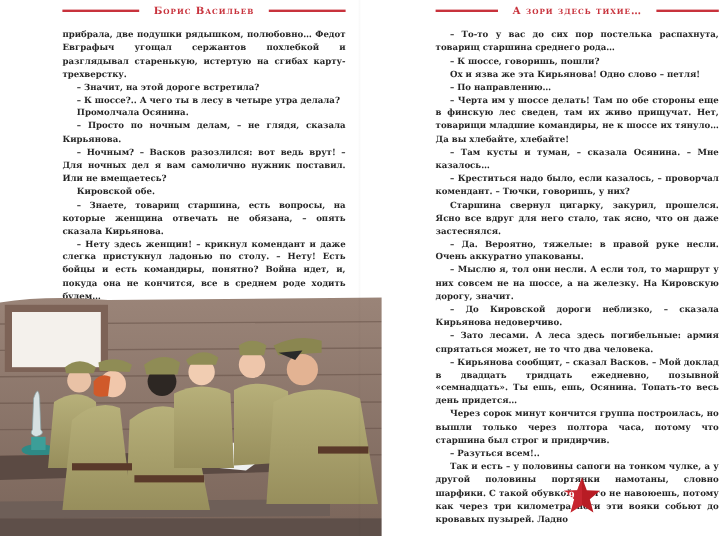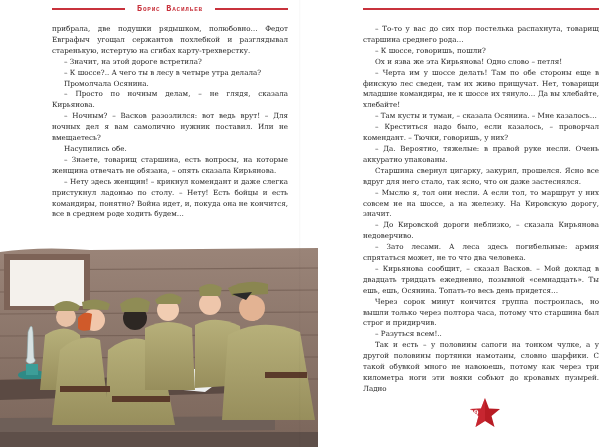--- a/index.html
+++ b/index.html
@@ -2,29 +2,29 @@
 <html><head>
 <meta charset="utf-8">
 <style>
   html, body { margin: 0; padding: 0; background: #ffffff; }
   body { width: 600px; height: 447px; position: relative; overflow: hidden;
          font-family: "DejaVu Serif", "Liberation Serif", serif; color: #1f1f1f; }
   .page { position: absolute; top: 0; height: 447px; }
   .page-left { left: 0; width: 300px; }
   .page-right { left: 300px; width: 300px; }
 
-  .running-head { position: absolute; top: 3px; height: 12px; display: flex; align-items: center; font-family: Liberation Mono, monospace; }
+  .running-head { position: absolute; top: 3px; height: 12px; display: flex; align-items: center; }
   .page-left .running-head { left: 52px; width: 236px; }
   .page-right .running-head { left: 63px; width: 236px; }
   .running-head .rule { flex: 1; height: 1.2px; background: #c8323c; }
   .running-head .title { padding: 0 12px; font-size: 8.4px; font-weight: bold; letter-spacing: 0.8px;
                          font-variant: small-caps; color: #c8323c; white-space: nowrap; }
 
   .text-block { position: absolute; font-size: 7.15px; line-height: 10.9px; text-align: justify;
-                font-weight: 400; color: #262626; }
+                font-weight: 700; color: #262626; }
   .page-left .text-block { left: 52px; width: 236px; top: 24px; }
   .page-right .text-block { left: 63px; width: 236px; top: 24px; }
   .text-block p { margin: 0; text-indent: 12px; }
   .text-block p.noindent { text-indent: 0; }
 
   .illustration { position: absolute; left: 0; top: 240px; width: 320px; height: 207px; overflow: hidden; }
   .illustration svg { display: block; }
 
   .folio { position: absolute; left: 469px; top: 397px; width: 32px; height: 32px; }
   .folio svg { position: absolute; left: 0; top: 0; }
@@ -42,21 +42,21 @@
     <div class="title">Борис Васильев</div>
     <div class="rule"></div>
   </div>
   <div class="text-block" id="left-text">
       <p class="noindent">прибрала, две подушки рядышком, полюбовно… Федот Евграфыч угощал сержантов похлебкой и разглядывал старенькую, истертую на сгибах карту-трехверстку.</p>
       <p>– Значит, на этой дороге встретила?</p>
       <p>– К шоссе?.. А чего ты в лесу в четыре утра делала?</p>
       <p>Промолчала Осянина.</p>
       <p>– Просто по ночным делам, – не глядя, сказала Кирьянова.</p>
       <p>– Ночным? – Васков разозлился: вот ведь врут! – Для ночных дел я вам самолично нужник поставил. Или не вмещаетесь?</p>
-      <p>Насупились обе.</p>
+      <p>Кировской обе.</p>
       <p>– Знаете, товарищ старшина, есть вопросы, на которые женщина отвечать не обязана, – опять сказала Кирьянова.</p>
       <p>– Нету здесь женщин! – крикнул комендант и даже слегка пристукнул ладонью по столу. – Нету! Есть бойцы и есть командиры, понятно? Война идет, и, покуда она не кончится, все в среднем роде ходить будем…</p>
     </div>
 
   <div class="illustration">
     <svg width="320" height="207" viewBox="0 0 320 207">
       <defs>
         <linearGradient id="wall" x1="0" y1="0" x2="0" y2="1">
           <stop offset="0" stop-color="#9a8478"></stop>
           <stop offset="1" stop-color="#7a655a"></stop>
@@ -125,31 +125,33 @@
       <rect x="318" y="0" width="2" height="207" fill="#ffffff"></rect>
     </svg>
   </div>
 </div>
 
 <div class="gutter"></div>
 
 <div class="page page-right">
   <div class="running-head">
     <div class="rule"></div>
+    <div class="title">А зори здесь тихие…</div>
     <div class="rule"></div>
   </div>
   <div class="text-block" id="right-text">
       <p>– То-то у вас до сих пор постелька распахнута, товарищ старшина среднего рода…</p>
       <p>– К шоссе, говоришь, пошли?</p>
       <p>Ох и язва же эта Кирьянова! Одно слово – петля!</p>
+      <p>– По направлению…</p>
       <p>– Черта им у шоссе делать! Там по обе стороны еще в финскую лес сведен, там их живо прищучат. Нет, товарищи младшие командиры, не к шоссе их тянуло… Да вы хлебайте, хлебайте!</p>
       <p>– Там кусты и туман, – сказала Осянина. – Мне казалось…</p>
       <p>– Креститься надо было, если казалось, – проворчал комендант. – Тючки, говоришь, у них?</p>
+      <p>Старшина свернул цигарку, закурил, прошелся. Ясно все вдруг для него стало, так ясно, что он даже застеснялся.</p>
       <p>– Да. Вероятно, тяжелые: в правой руке несли. Очень аккуратно упакованы.</p>
-      <p>Старшина свернул цигарку, закурил, прошелся. Ясно все вдруг для него стало, так ясно, что он даже застеснялся.</p>
       <p>– Мыслю я, тол они несли. А если тол, то маршрут у них совсем не на шоссе, а на железку. На Кировскую дорогу, значит.</p>
       <p>– До Кировской дороги неблизко, – сказала Кирьянова недоверчиво.</p>
       <p>– Зато лесами. А леса здесь погибельные: армия спрятаться может, не то что два человека.</p>
       <p>– Кирьянова сообщит, – сказал Васков. – Мой доклад в двадцать тридцать ежедневно, позывной «семнадцать». Ты ешь, ешь, Осянина. Топать-то весь день придется…</p>
       <p>Через сорок минут кончится группа построилась, но вышли только через полтора часа, потому что старшина был строг и придирчив.</p>
       <p>– Разуться всем!..</p>
       <p>Так и есть – у половины сапоги на тонком чулке, а у другой половины портянки намотаны, словно шарфики. С такой обувкой много не навоюешь, потому как через три километра ноги эти вояки собьют до кровавых пузырей. Ладно</p>
     </div>
 </div>
 

